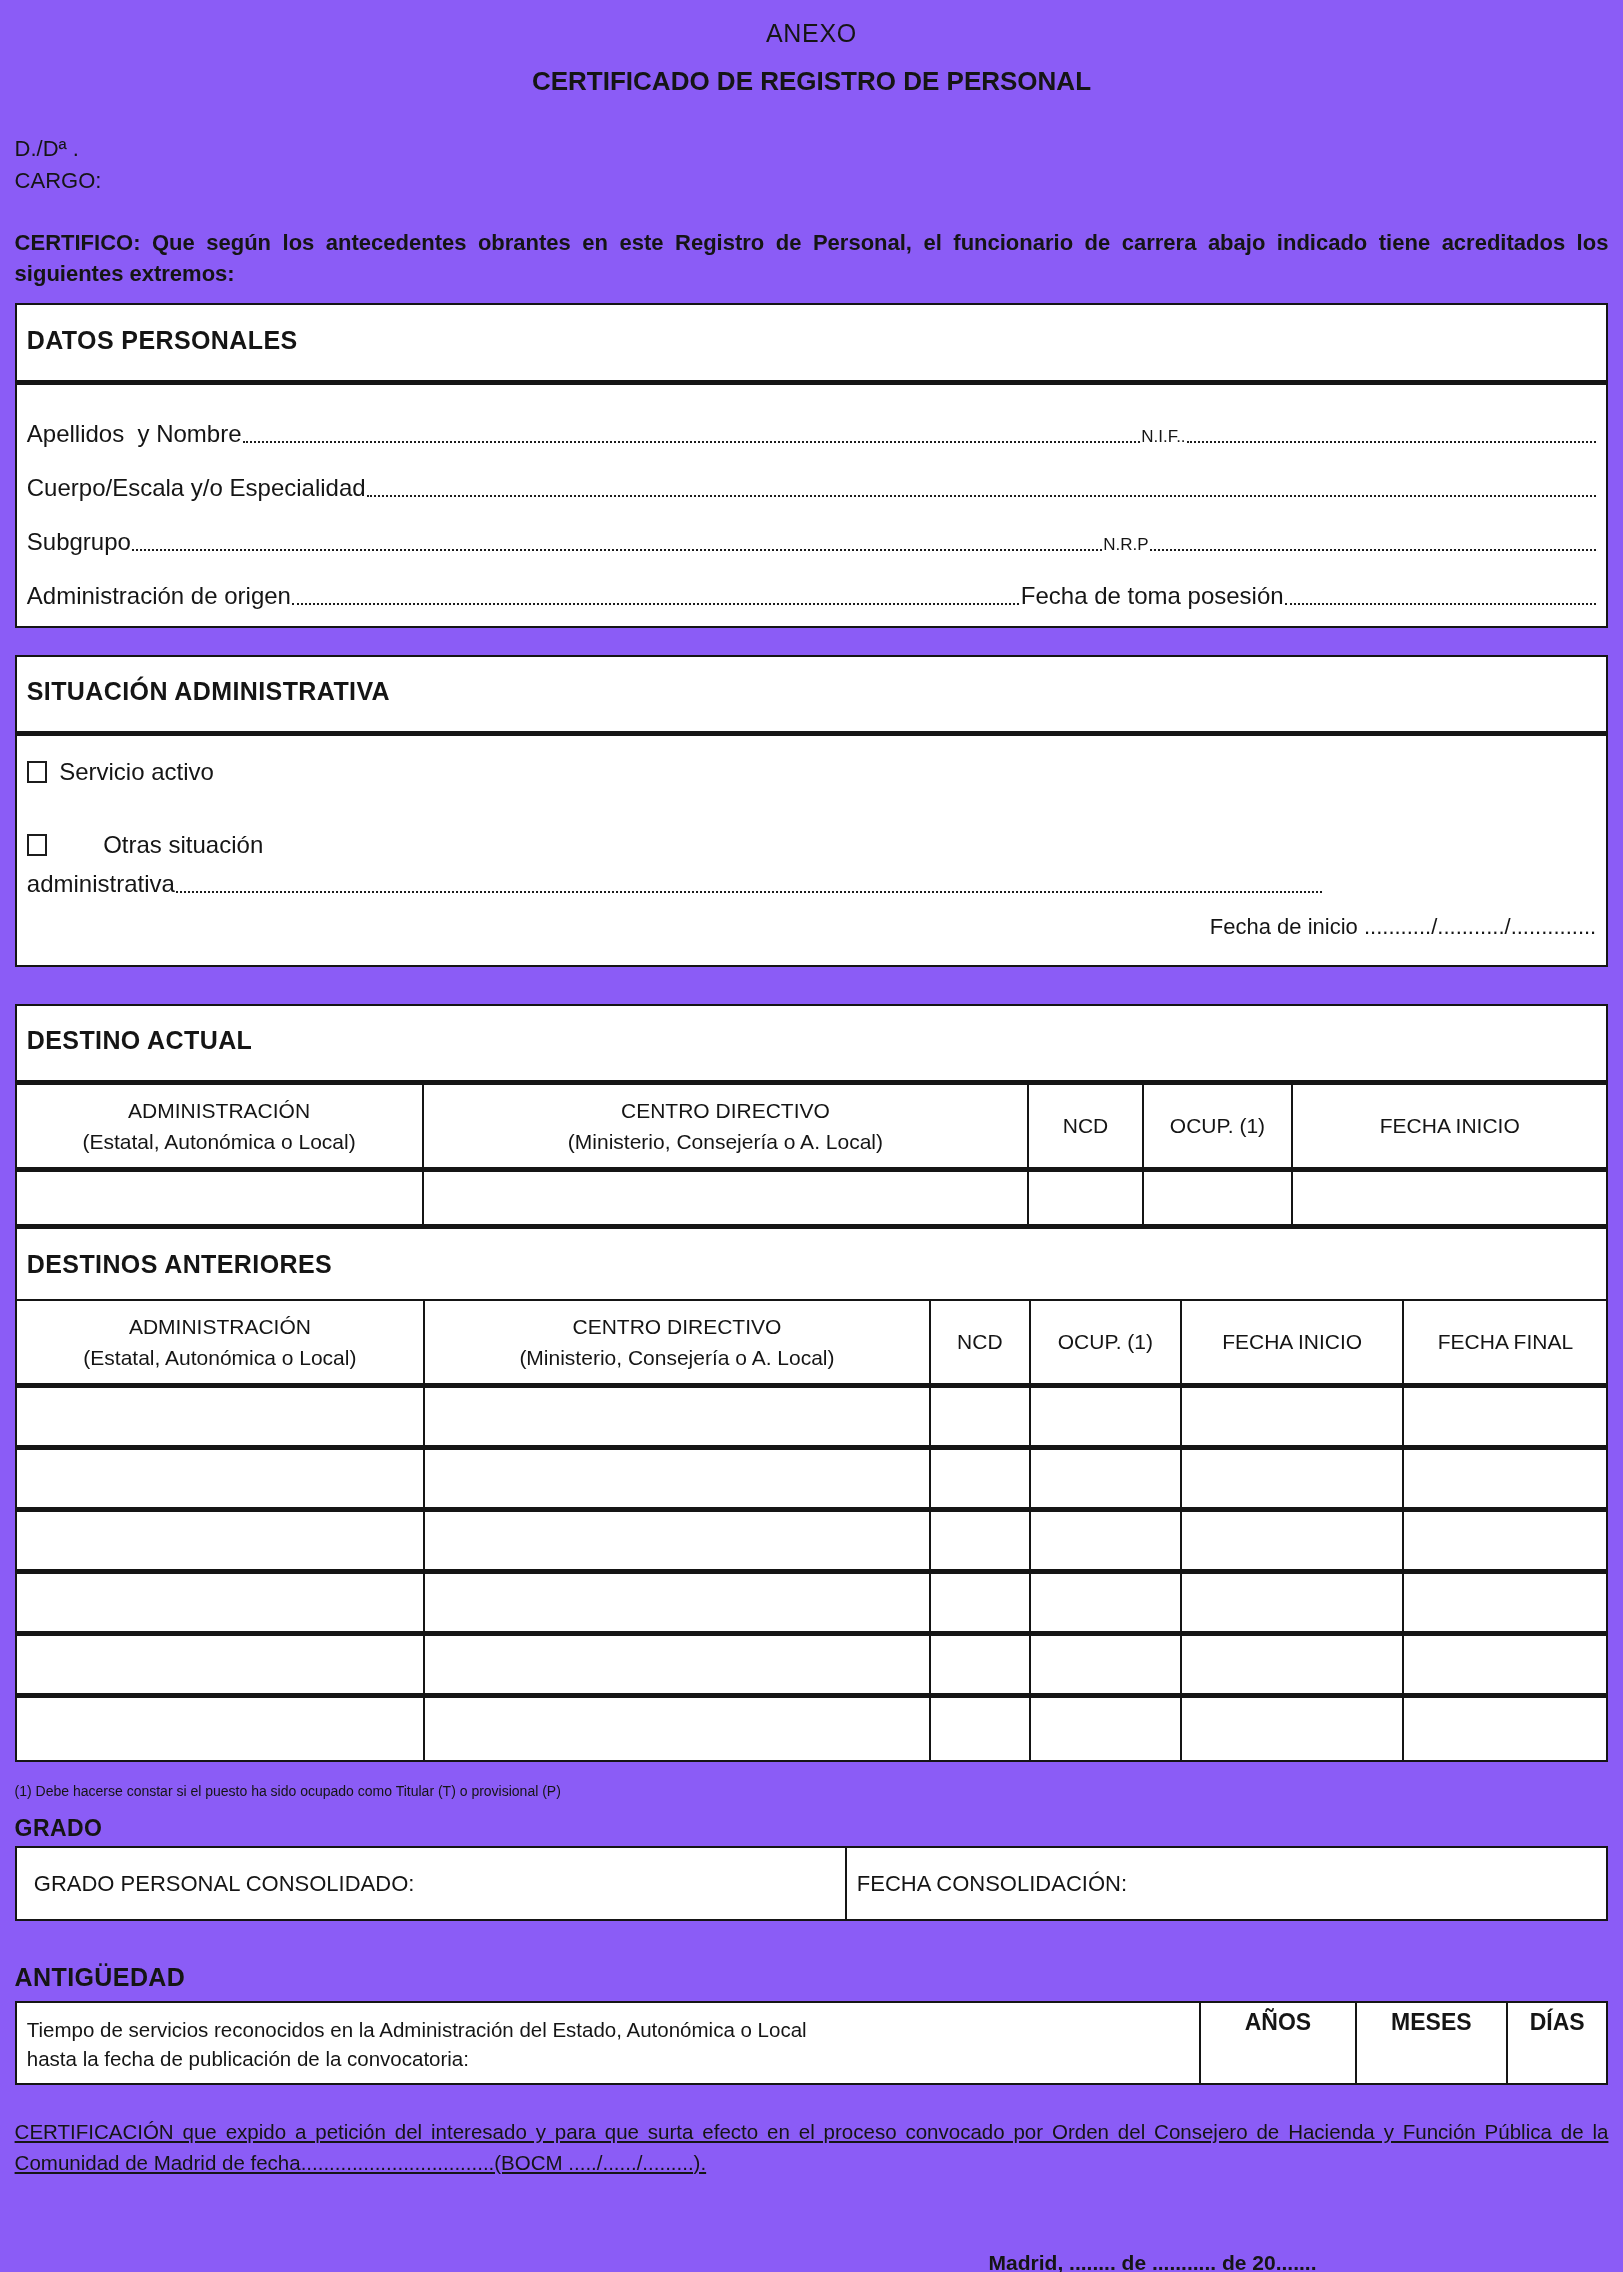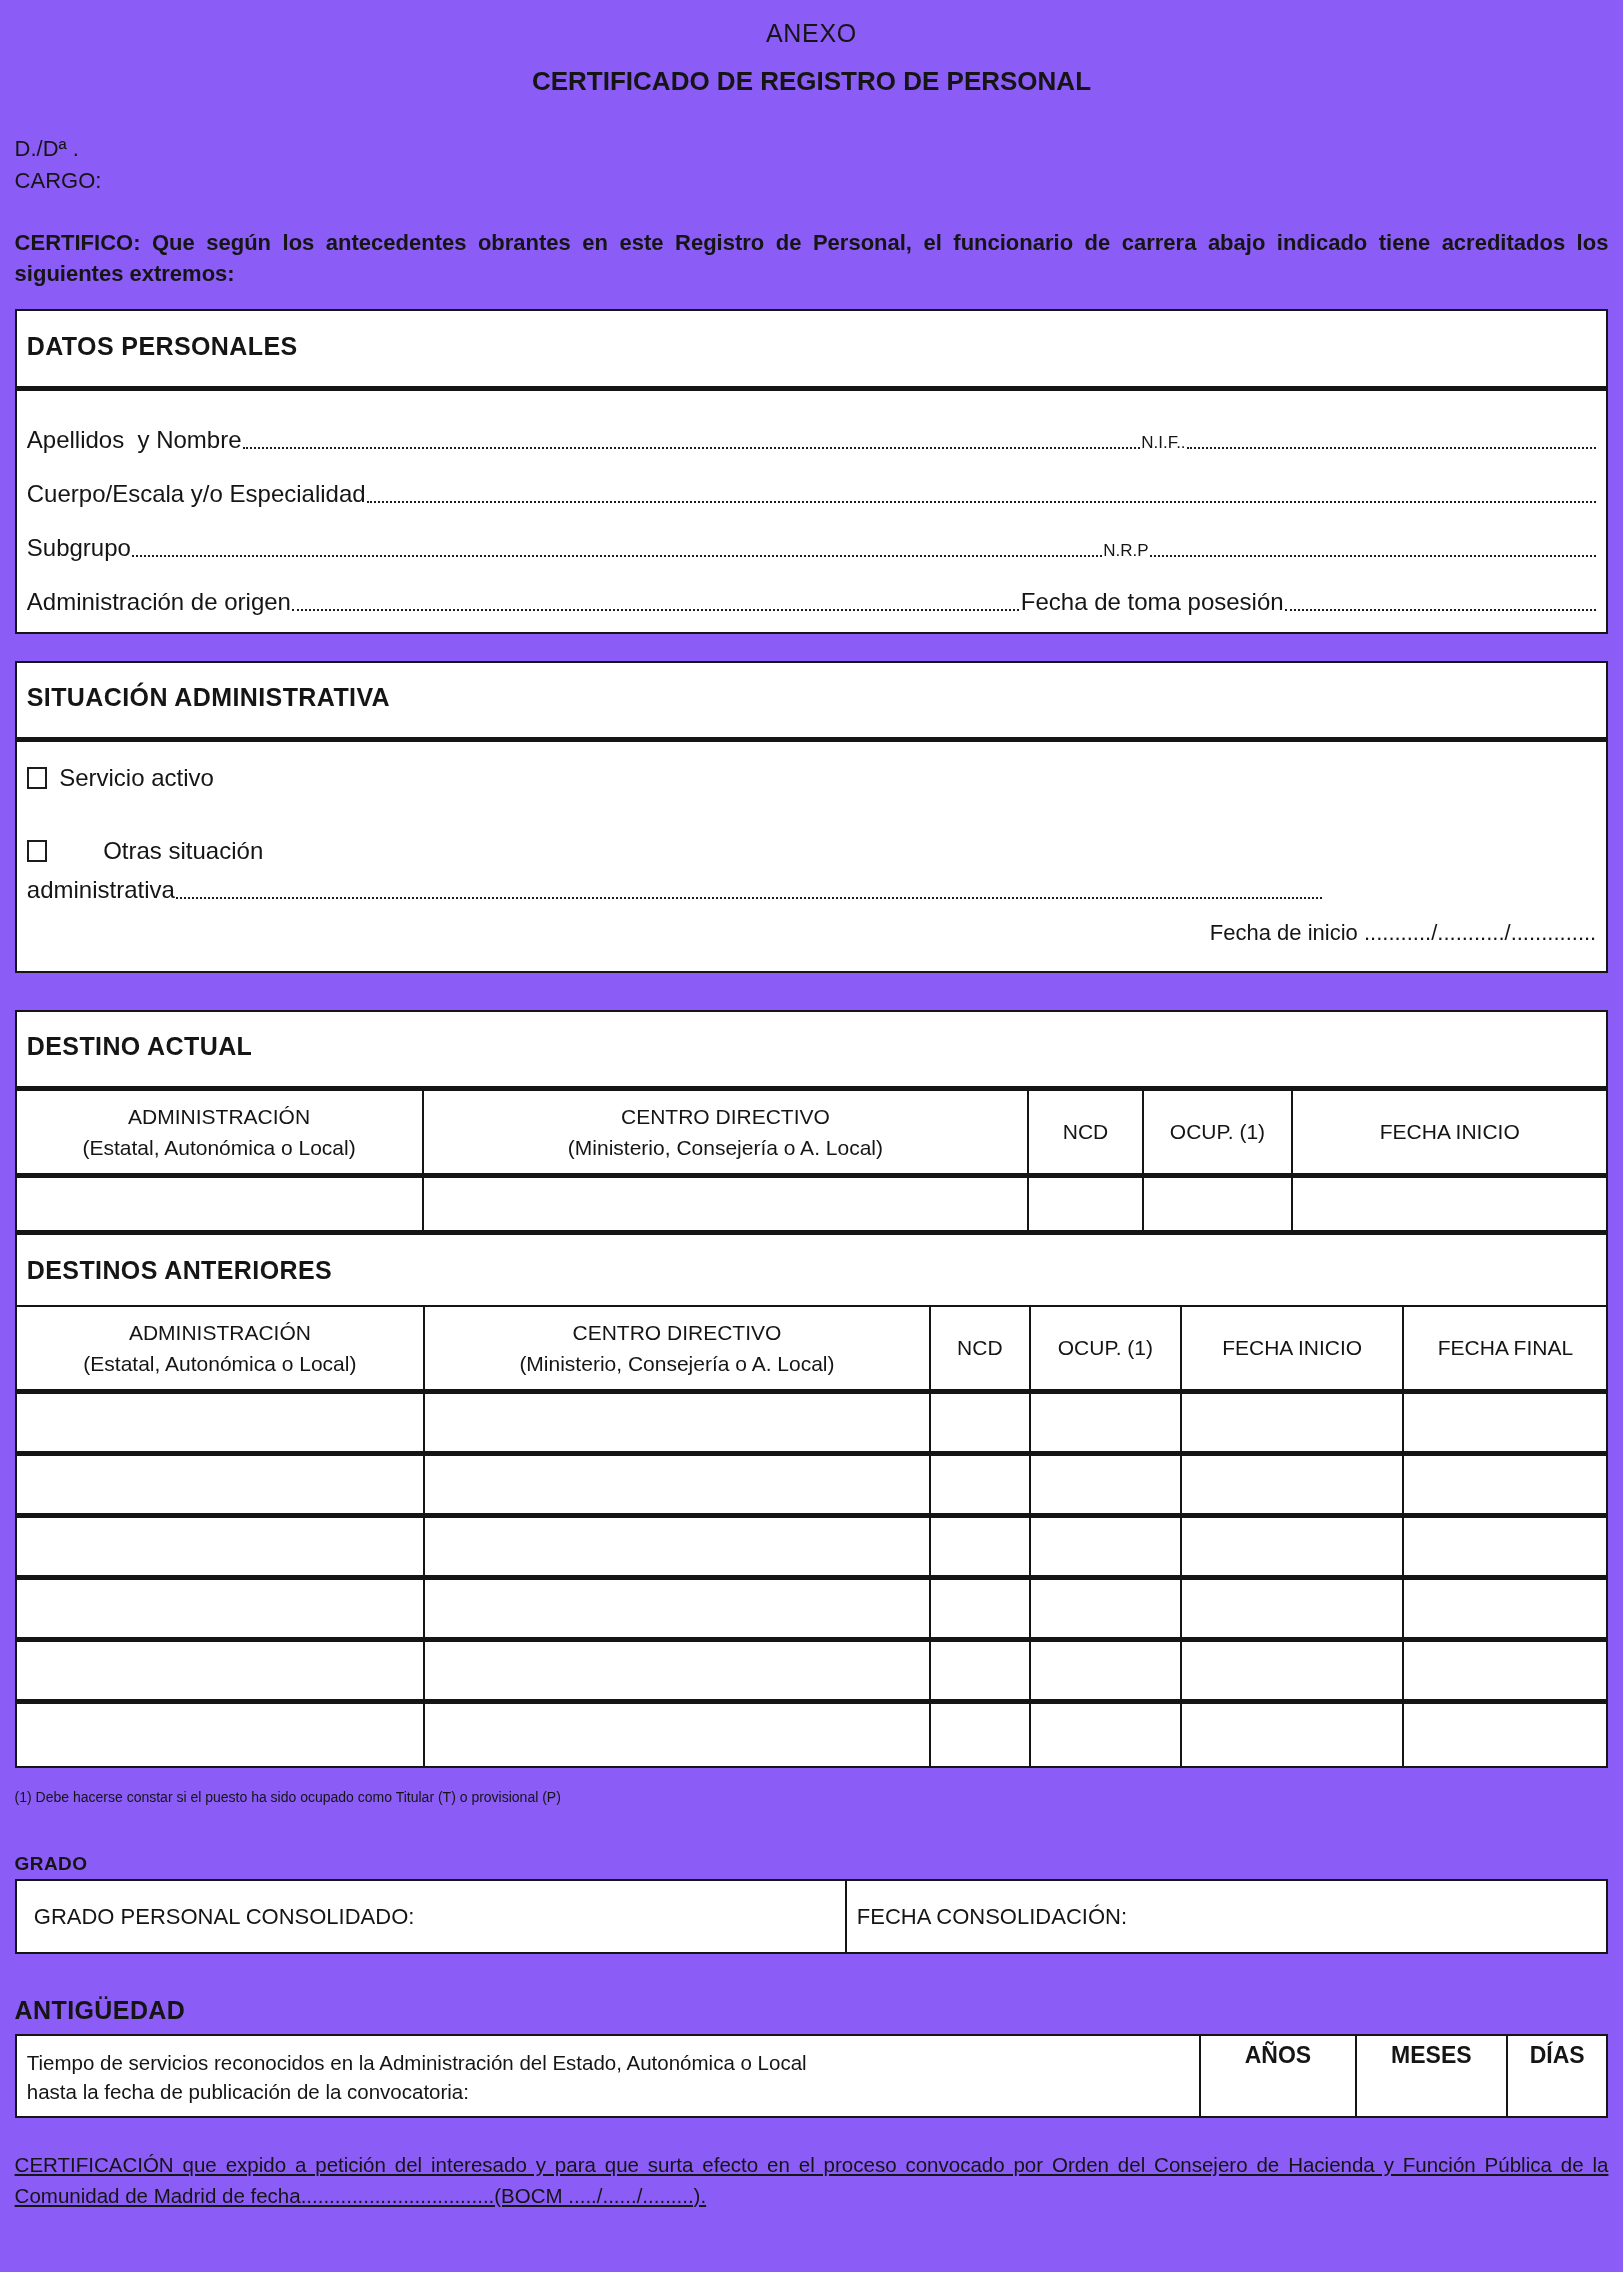--- a/index.html
+++ b/index.html
@@ -23,21 +23,21 @@
 
   .box { border:2.9px solid #151515; background:#fff; }
   .box-header {
     font-size:25px; font-weight:bold;
     padding:20.5px 10.2px 25px 10.2px;
     border-bottom:5.1px solid #151515;
     letter-spacing:0.4px;
   }
 
   
-  .datos-box { margin-top:20px; }
+  .datos-box { margin-top:14px; }
   .datos-body { padding:8.8px 8.8px 16px 10.2px; }
   .dp-row { display:flex; align-items:flex-end; height:54px; }
   .lbl { font-size:24px; line-height:1.15; white-space:pre-wrap; }
   .lbl-sm { font-size:17px; line-height:1.2; white-space:pre-wrap; }
   .leader { border-bottom:2.2px dotted #1c1c1c; height:2.9px; margin:0 1.5px 5.1px 1.5px; }
   .grow { flex:1 1 auto; }
   .w-nif { width:409px; flex:0 0 auto; }
   .w-nrp { width:446px; flex:0 0 auto; }
   .w-fecha { width:311px; flex:0 0 auto; }
 
@@ -77,21 +77,21 @@
   .sub-header {
     font-size:25px; font-weight:bold;
     padding:20.5px 10.2px 20.5px 10.2px;
     border-bottom:2.9px solid #151515;
     letter-spacing:0.4px;
   }
 
   .footnote { font-size:14px; margin-top:21px; }
 
   
-  .grado-heading { font-size:19px; font-weight:bold; margin-top:48px; letter-spacing:0.4px; }
+  .grado-heading { font-size:23px; font-weight:bold; margin-top:16px; letter-spacing:0.4px; }
   .grado-table { margin-top:4px; display:grid; grid-template-columns:52% auto;padding-left:7px; }
   .grado-cell {
     min-height:71px; display:flex; align-items:center;
     font-size:22px; padding:7.3px 10.2px;
     border-right:2.9px solid #151515;
   }
   .grado-cell:last-child { border-right:none; }
 
   
   .ant-heading { font-size:25px; font-weight:bold; margin-top:42px; letter-spacing:0.4px; }

